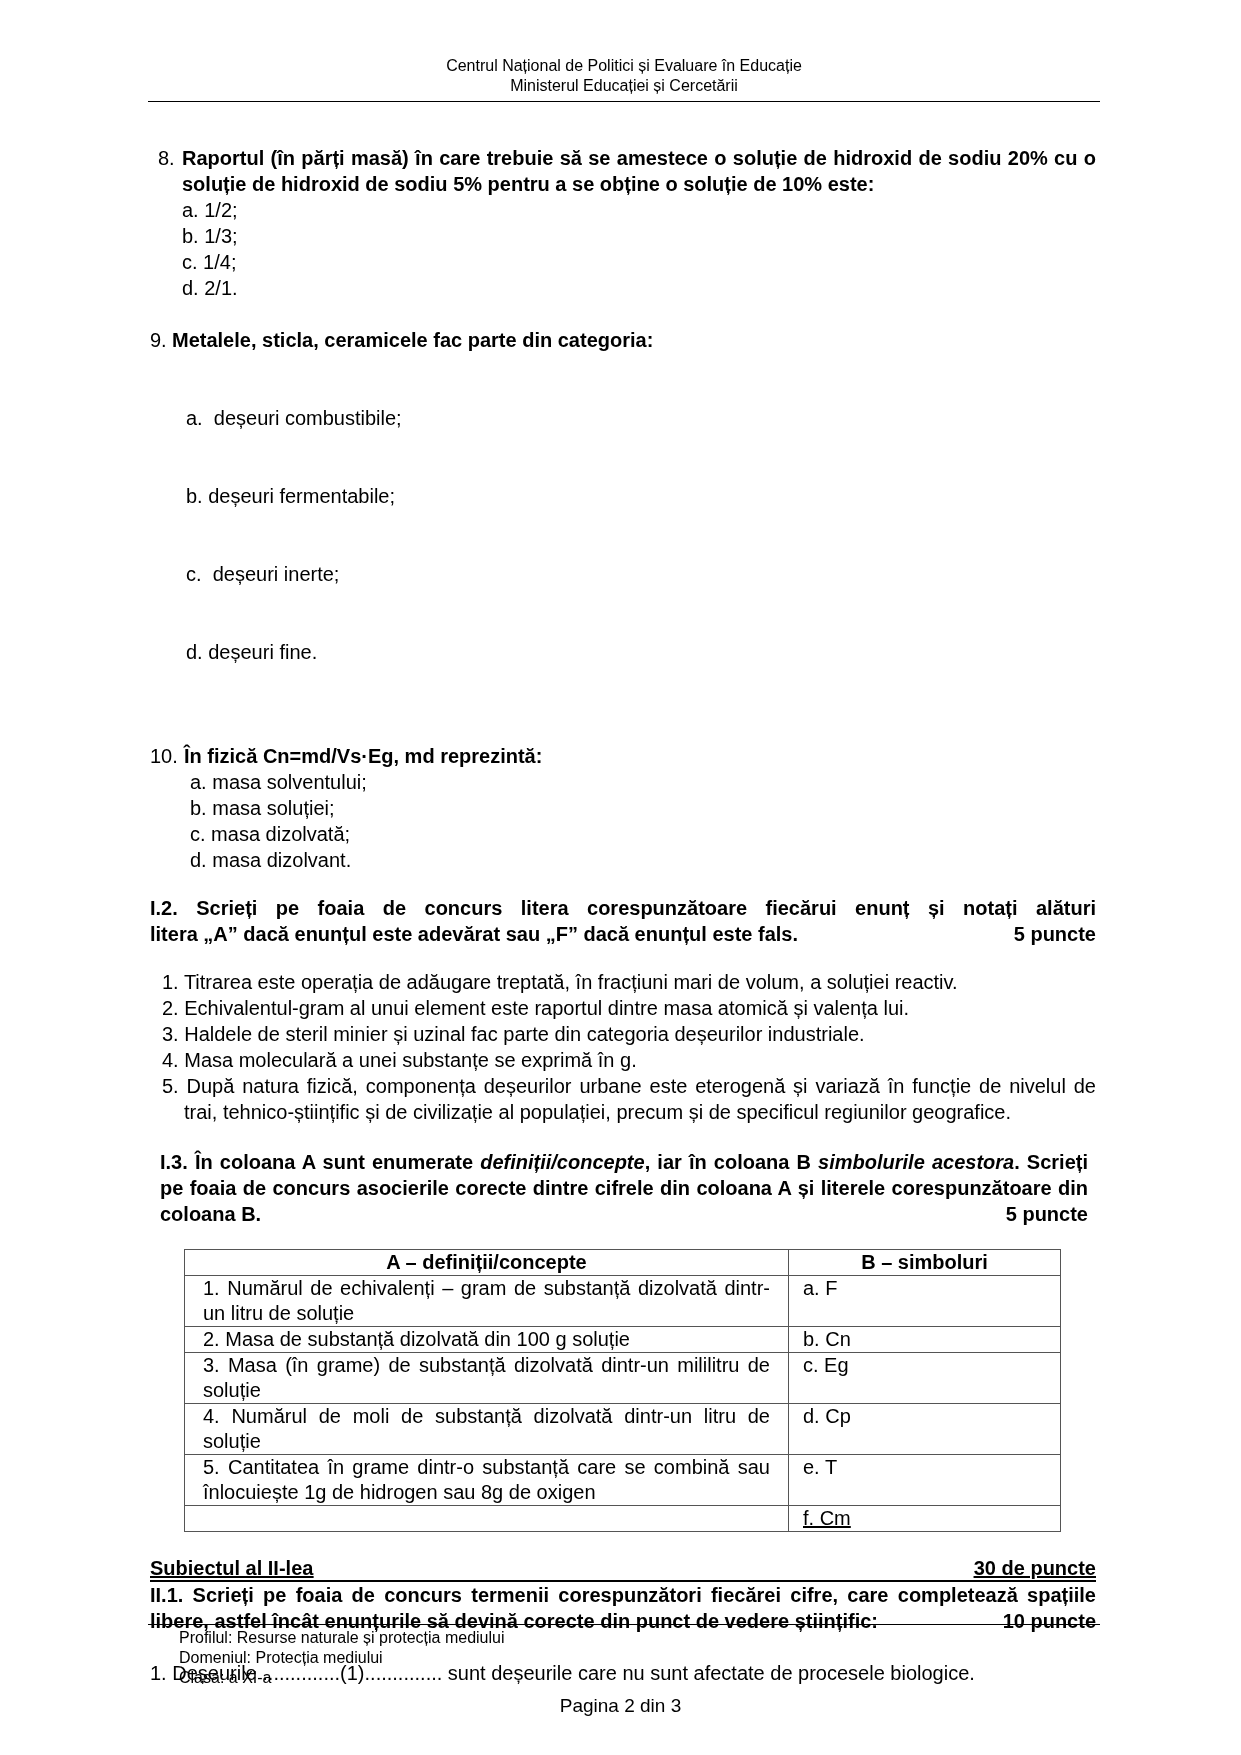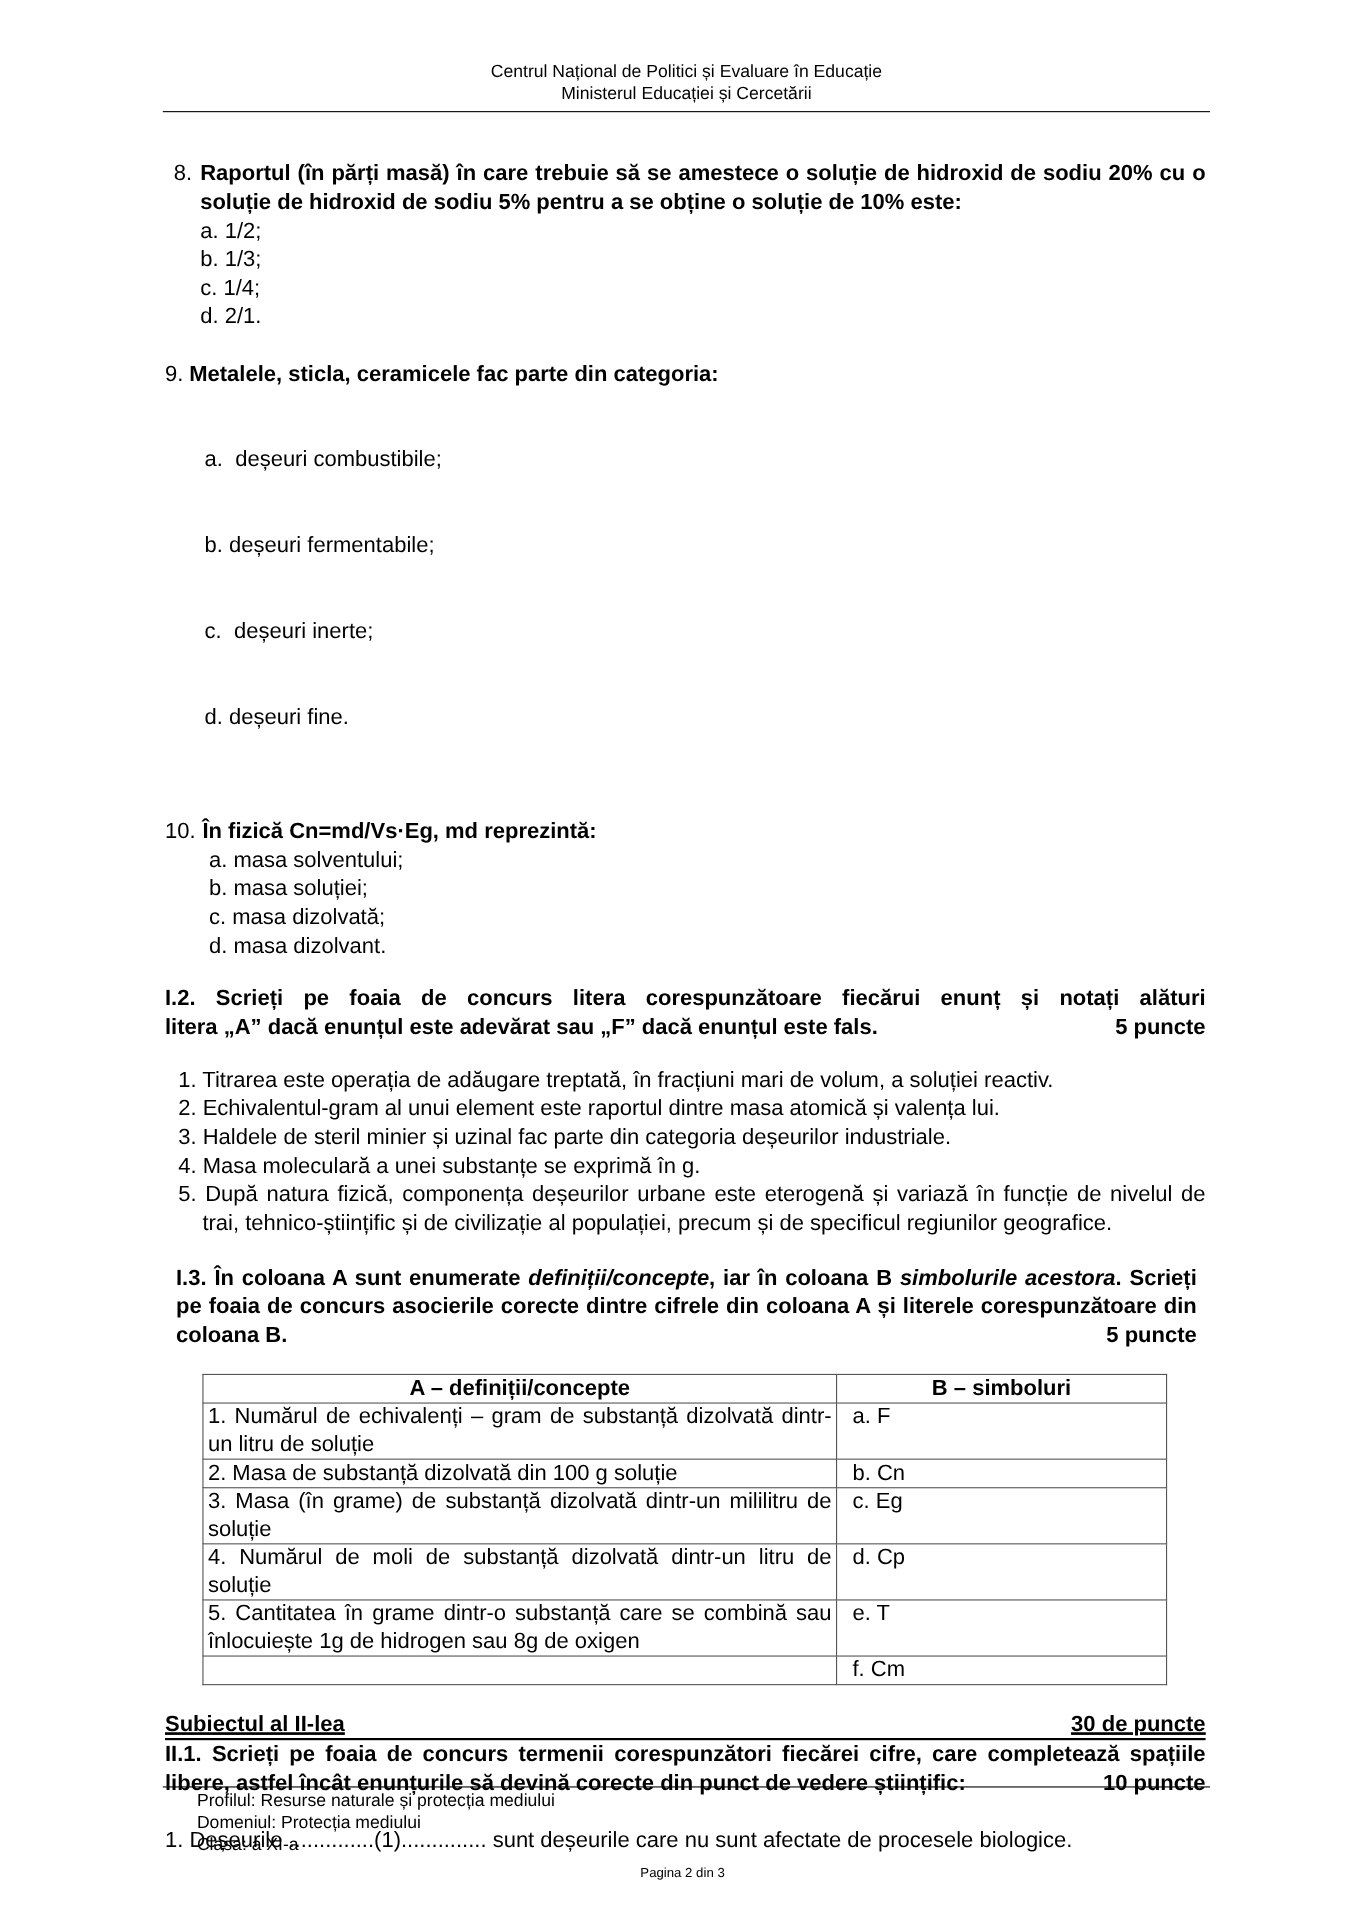--- a/index.html
+++ b/index.html
@@ -13,29 +13,29 @@
   .q-num { display: inline-block; }
   .q-text { text-align: justify; font-weight: bold; }
   .opts { margin: 0; padding: 0; list-style: none; }
   .opt { margin: 0; }
   .gap { height: 26px; }
   .italic { font-style: italic; }
   .justify { text-align: justify; }
   .sec-head { font-weight: bold; text-align: justify; line-height: 26px; }
   .points-line { display: flex; justify-content: space-between; }
   table.assoc { border-collapse: collapse; margin-left: 34px; width: 877px; font-size: 20px; line-height: 25px; }
-  table.assoc th, table.assoc td { border: 1px solid #555; vertical-align: top; padding: 0 4px; }
+  table.assoc th, table.assoc td { border: 1px solid #555; vertical-align: top; padding: 0 18px; }
   table.assoc th { font-weight: bold; text-align: center; }
   table.assoc td.colA { width: 567px; text-align: justify; }
   table.assoc td.colB { padding-left: 14px; }
   .subj-row { display: flex; justify-content: space-between; font-weight: bold; text-decoration: underline; border-bottom: 2px solid #000; line-height: 24px; }
   .subj-row span { text-decoration: underline; }
   .footer-rule { position: absolute; left: 148px; top: 1624px; width: 952px; border-top: 1px solid #000; }
   .footer { position: absolute; left: 150px; top: 1628px; font-size: 16px; line-height: 20px; margin-left: 29px; }
-  .page-num { position: absolute; left: 0; width: 1241px; top: 1695px; text-align: center; font-size: 12px; }
+  .page-num { position: absolute; left: 0; width: 1241px; top: 1695px; text-align: center; font-size: 19px; }
 </style>
 </head>
 <body>
 
 <div class="page">
 
   <div class="header">
     <div>Centrul Național de Politici și Evaluare în Educație</div>
     <div>Ministerul Educației și Cercetării</div>
   </div>
@@ -129,21 +129,21 @@
           <td class="colB">c.  Eg</td>
         </tr>
         <tr>
           <td class="colA">4. Numărul de moli de substanță dizolvată dintr-un litru de soluție</td>
           <td class="colB">d.  Cp</td>
         </tr>
         <tr>
           <td class="colA">5. Cantitatea în grame dintr-o substanță care se combină sau înlocuiește 1g de hidrogen sau 8g de oxigen</td>
           <td class="colB">e.  T</td>
         </tr>
-        <tr style="height:26px;">
+        <tr style="height:26px;text-decoration:underline;">
           <td class="colA"></td>
           <td class="colB">f.  Cm</td>
         </tr>
       </tbody>
     </table>
     <div style="height:24px;"></div>
 
     <div class="subj-row">
       <span>Subiectul al II-lea</span>
       <span>30 de puncte</span>

